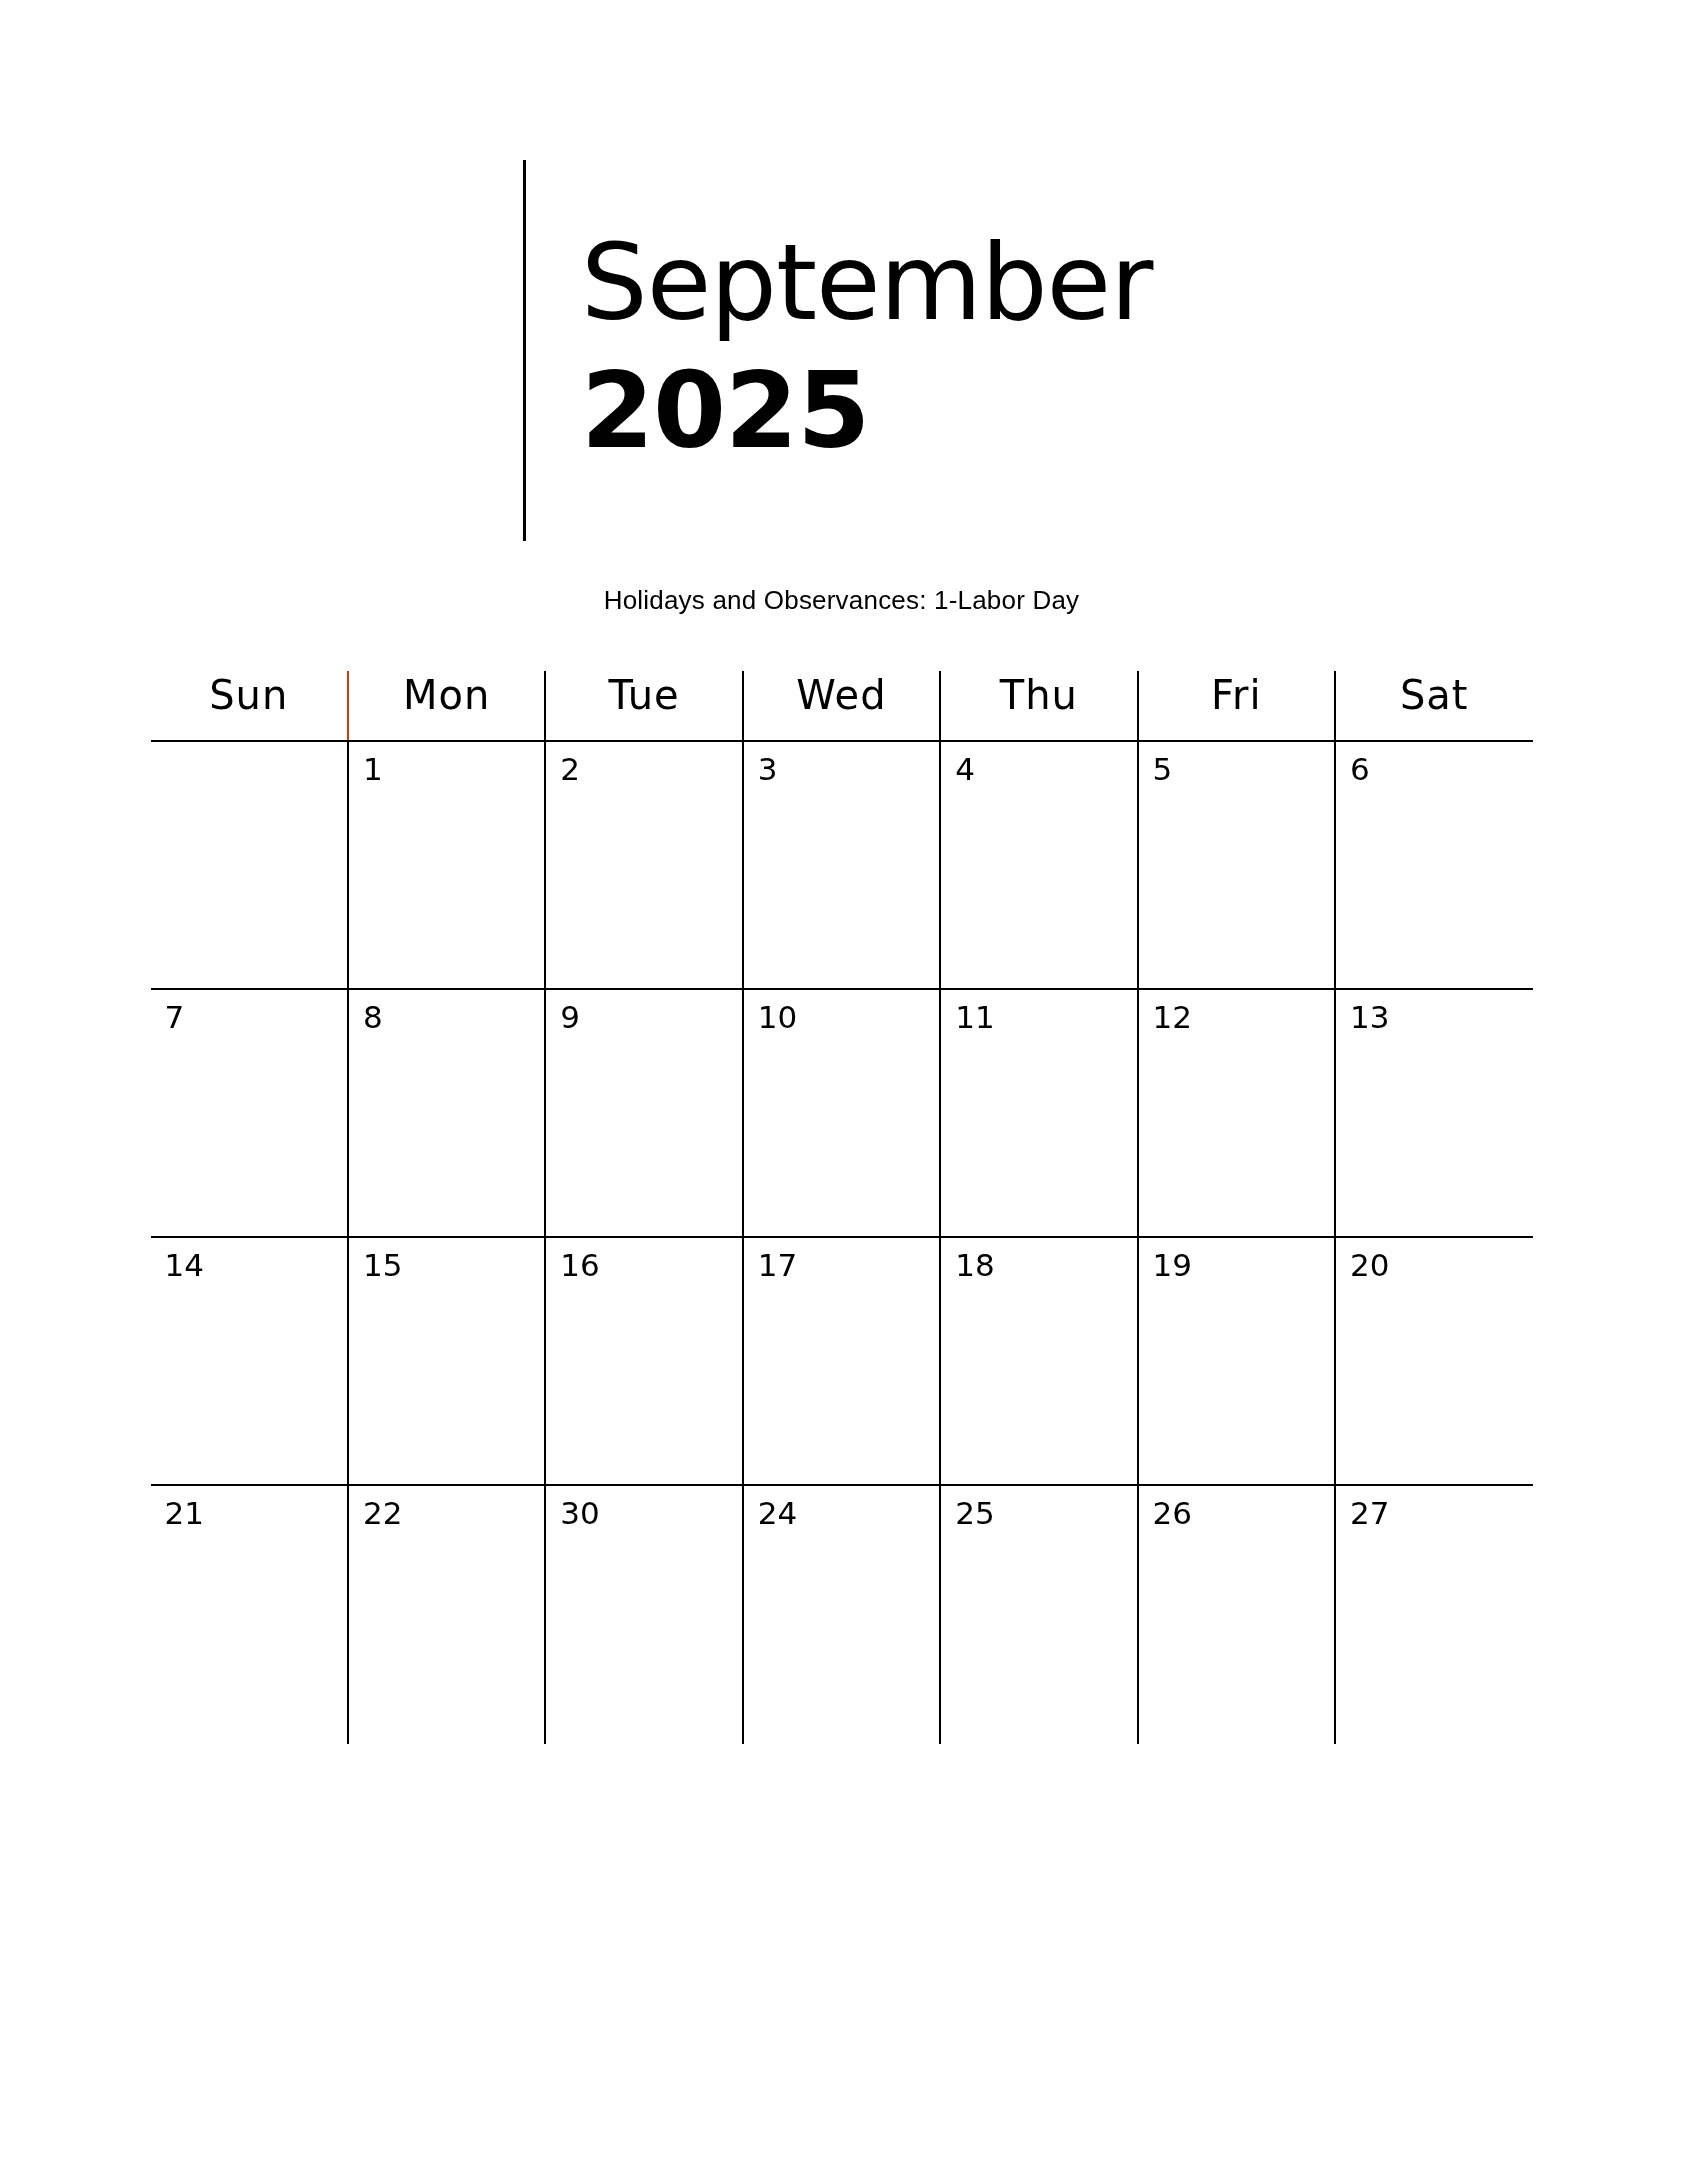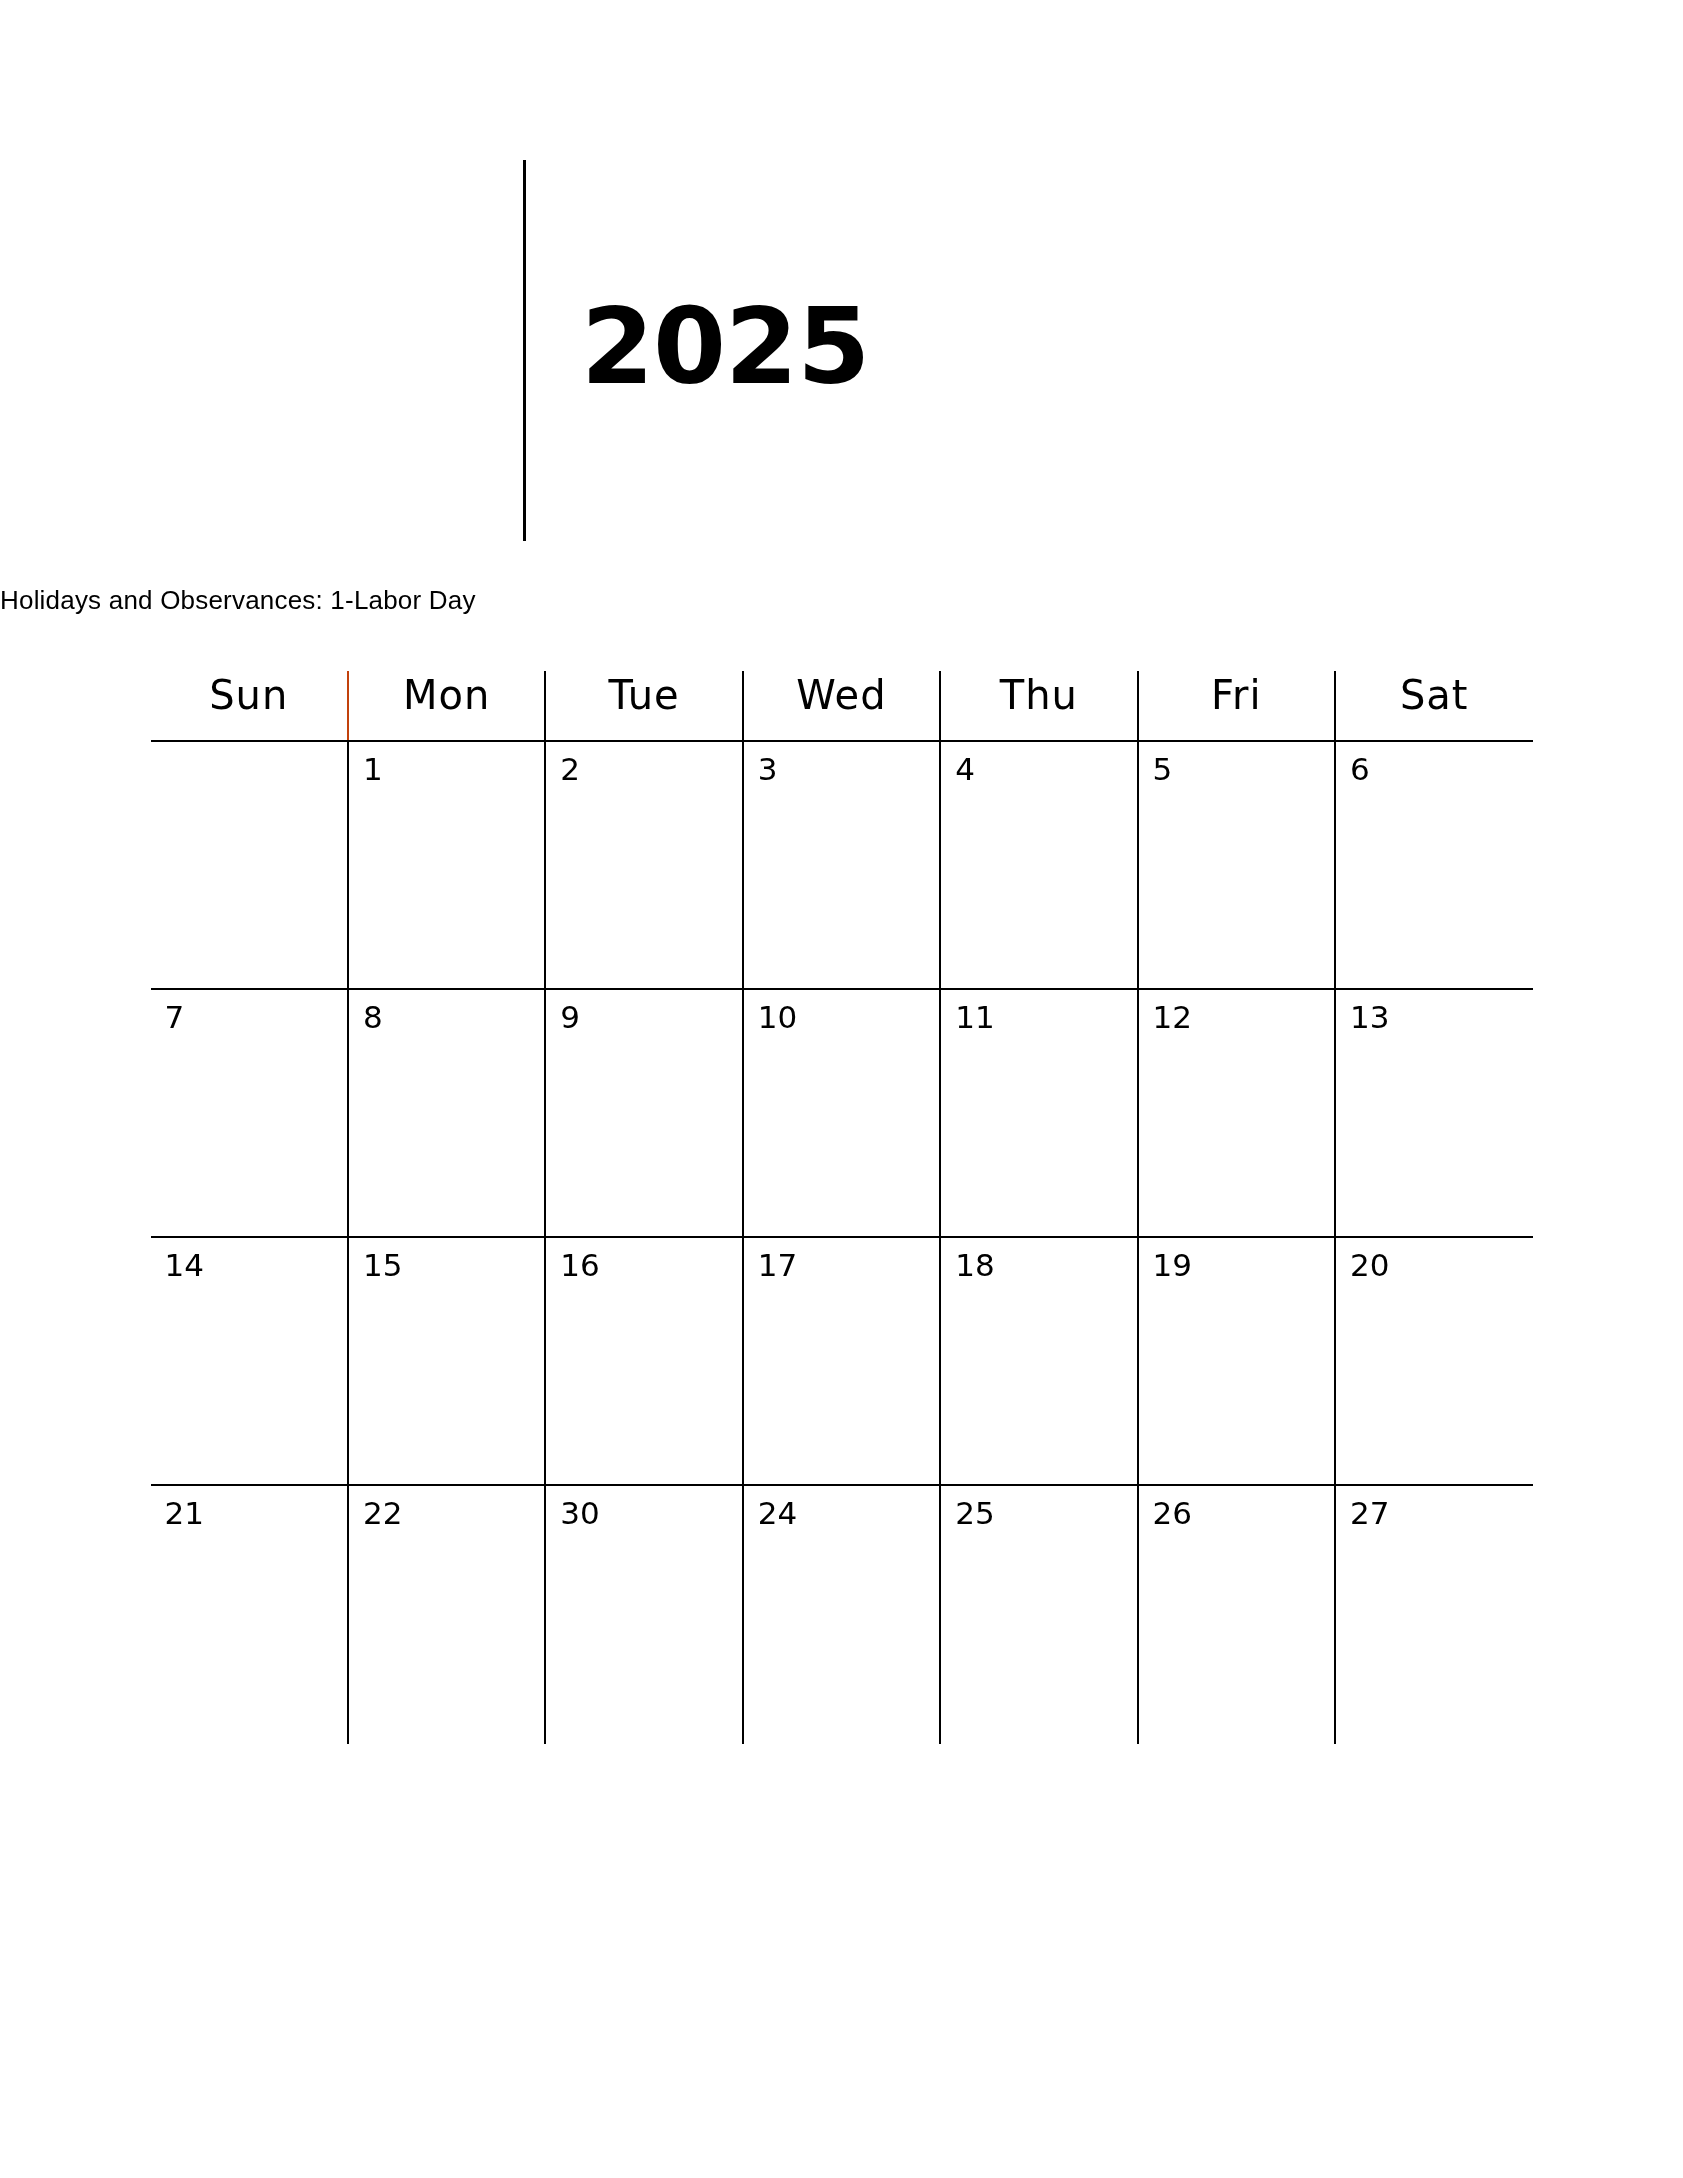--- a/index.html
+++ b/index.html
@@ -66,20 +66,21 @@
     font-family: "DejaVu Sans", sans-serif;
     font-weight: 700;
     font-size: 105px;
     line-height: 1.22;
     letter-spacing: -1px;
     padding-right: 141px;
   }
 
   
   .holidays {
+    text-align: center;
     font-size: 26px;
     font-family: "Liberation Sans", sans-serif;
     margin-top: 40px;
     letter-spacing: 0.2px;
   }
 
   
   .calendar {
     margin: 55px auto 0 auto;
     width: 1382px;
@@ -119,20 +120,21 @@
   .calendar tr:last-child td { height: 248px; }
 </style>
 </head>
 <body>
 
 <div class="page">
 
   <div class="header">
     <div class="header-divider"></div>
     <div class="header-right">
+      <div class="month-name">September</div>
       <div class="year">2025</div>
     </div>
   </div>
 
   <div class="holidays">Holidays and Observances: 1-Labor Day</div>
 
   <table class="calendar">
     <thead>
       <tr>
         <th class="first">Sun</th>

